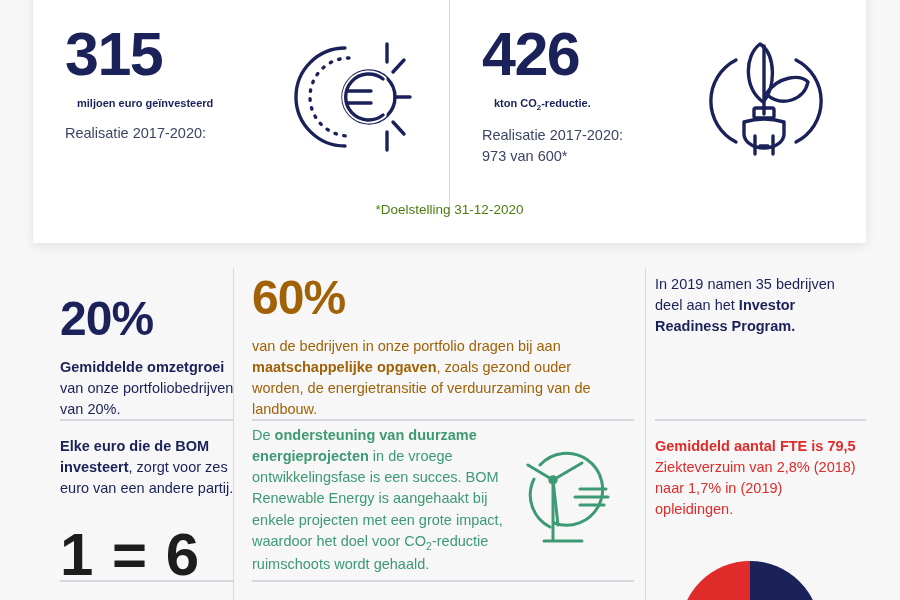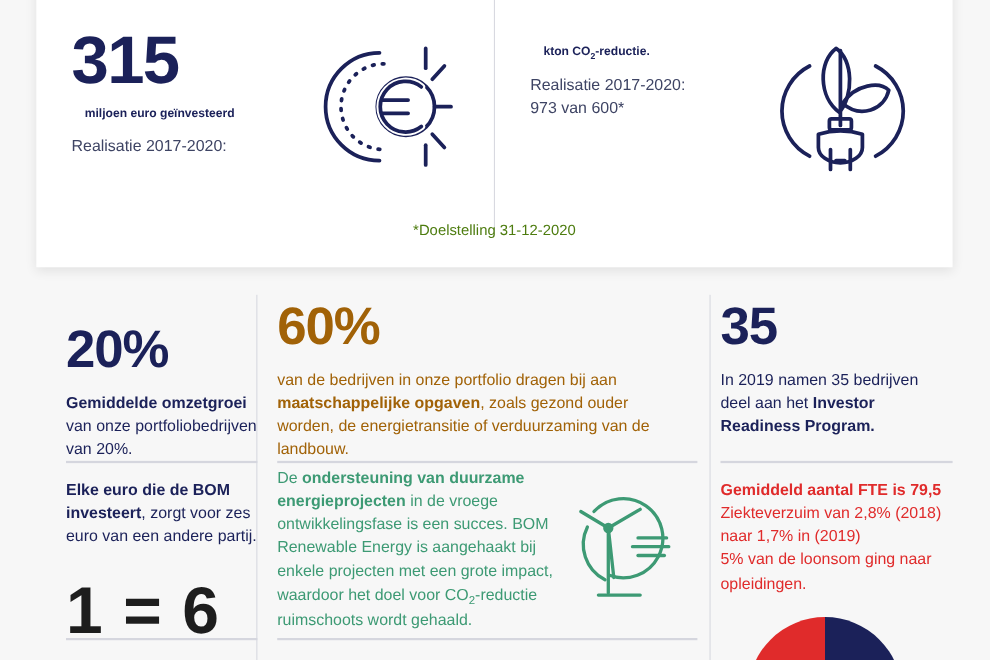--- a/index.html
+++ b/index.html
@@ -234,20 +234,21 @@
                 <path d="M127 65 L112 65"></path>
               </g>
             </svg>
           </div>
         </div>
       </div>
 
       <div class="top-cell cell-br">
         <div class="cell-inner">
           <div class="cell-text">
+            <div class="big-num">426</div>
             <p class="cell-label"><span>kton CO</span><sub>2</sub><span>-reductie.</span></p>
             <p class="cell-sub">Realisatie 2017-2020:</p>
             <p class="cell-sub">973 van 600*</p>
           </div>
           <div class="cell-icon">
             <svg viewBox="0 0 130 130" width="130" height="130" aria-hidden="true">
               <g fill="none" stroke="#1b2159" stroke-width="3.4" stroke-linecap="round" stroke-linejoin="round">
                 <path d="M36 28 A46 46 0 0 0 36 110"></path>
                 <path d="M96 28 A46 46 0 0 1 96 110"></path>
                 <path d="M63 70 C44 56 44 24 60 12 C76 22 76 56 63 70 Z"></path>
@@ -309,29 +310,27 @@
               <path d="M60 66 L84 66"></path>
             </g>
           </svg>
         </div>
       </div>
       <hr class="hr c2-hr2">
     </div>
 
     <div class="col col-3">
       <div class="block c3-b1">
-        <div class="stat-big navy">35</div>
         <p class="body-txt navy"><span>In 2019 namen 35 bedrijven deel aan het </span><b>Investor Readiness Program.</b></p>
       </div>
       <hr class="hr c3-hr1">
       <div class="block c3-b2">
         <p class="body-txt red"><b>Gemiddeld aantal FTE is 79,5</b></p>
         <p class="body-txt red">Ziekteverzuim van 2,8% (2018)</p>
         <p class="body-txt red">naar 1,7% in (2019)</p>
-        <p class="body-txt red">5% van de loonsom ging naar</p>
         <p class="body-txt red">opleidingen.</p>
       </div>
       <div class="c3-pie">
         <svg viewBox="0 0 146 146" width="146" height="146" aria-hidden="true">
           <path d="M73 73 L73 3 A70 70 0 0 0 73 143 Z" fill="#e02b2b"></path>
           <path d="M73 73 L73 3 A70 70 0 0 1 73 143 Z" fill="#1b2159"></path>
         </svg>
       </div>
     </div>
 

